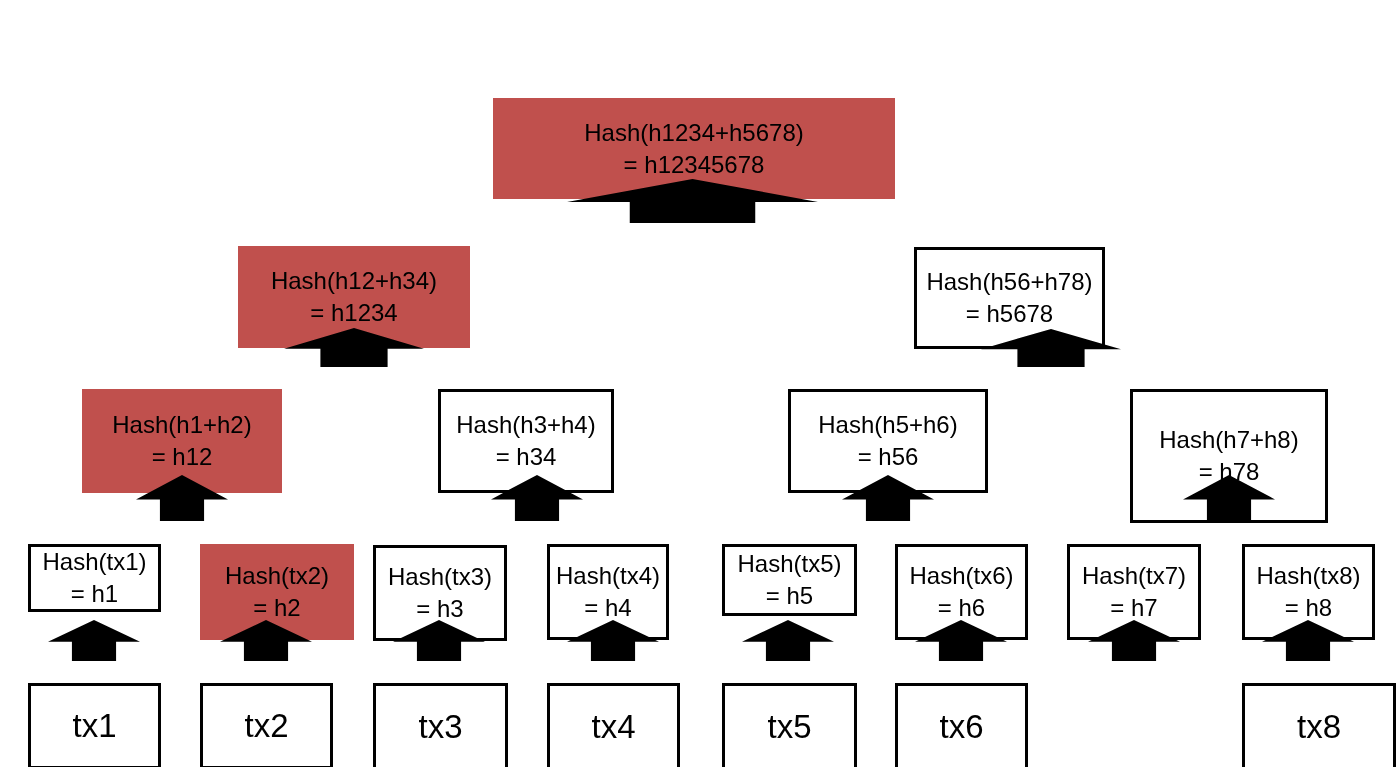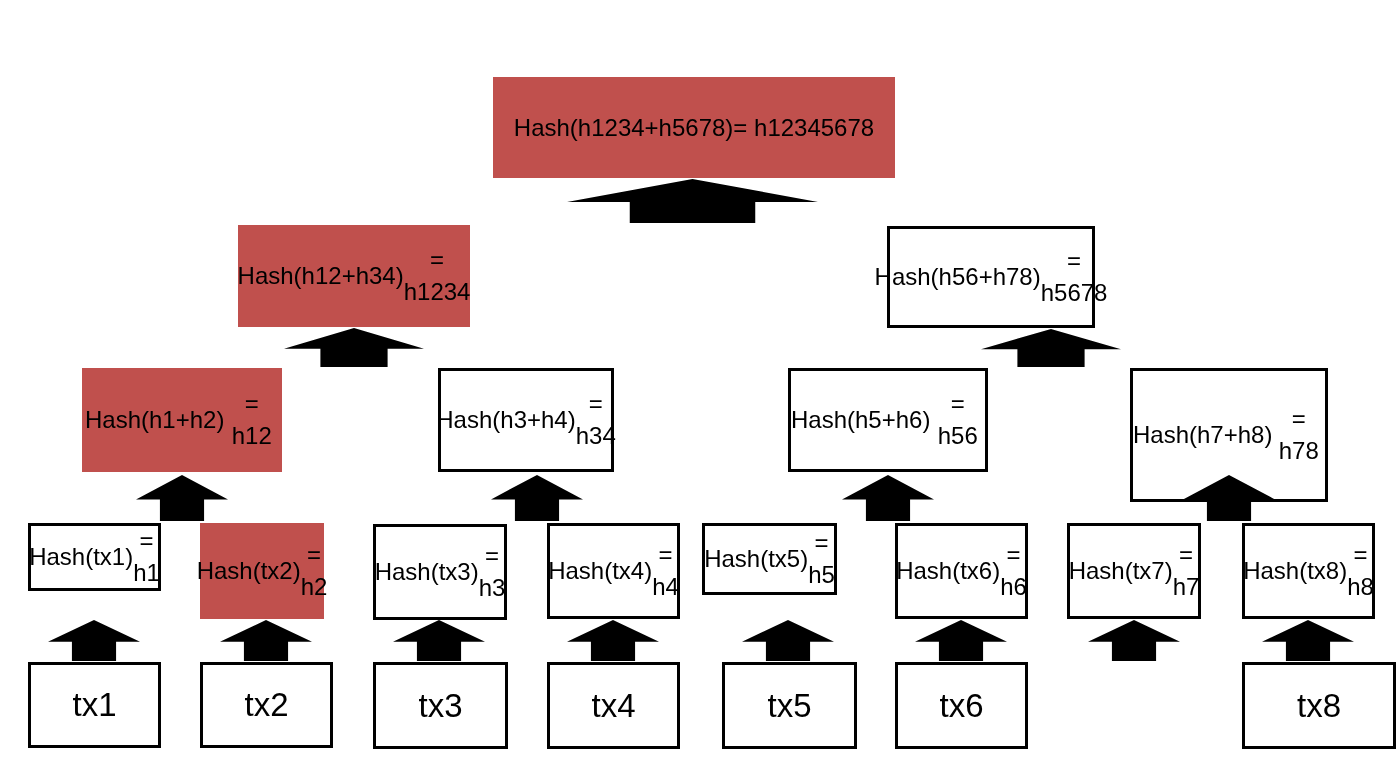--- a/index.html
+++ b/index.html
@@ -12,27 +12,28 @@
     height: 767px;
     background: var(--bg, #ffffff);
     overflow: hidden;
   }
 
   .node {
     position: absolute;
     background: #ffffff;
     border: 3px solid var(--line, #000000);
     display: flex;
-    flex-direction: row;
+    flex-direction: column;
     justify-content: center;
     align-items: center;
     text-align: center;
     color: var(--text, #000000);
     font-size: 24px;
     line-height: 1.32;
+    margin-top: 21px;
   }
 
   .node.highlighted {
     background: var(--hl, #c0504d);
     border-color: var(--hl, #c0504d);
   }
 
   .node.tx {
     font-size: 33px;
   }
@@ -55,21 +56,21 @@
   <div class="node highlighted" style="left:493px;top:77px;width:402px;height:101px">
     <div>Hash(h1234+h5678)</div>
     <div>= h12345678</div>
   </div>
   <div class="arrow wide" style="left:567px;top:179px;width:251px;height:44px"></div>
 
   <div class="node highlighted" style="left:238px;top:225px;width:232px;height:102px">
     <div>Hash(h12+h34)</div>
     <div>= h1234</div>
   </div>
-  <div class="node" style="left:887px;top:226px;width:208px;height:102px">
+  <div class="node" style="left:914px;top:226px;width:191px;height:102px">
     <div>Hash(h56+h78)</div>
     <div>= h5678</div>
   </div>
   <div class="arrow" style="left:284px;top:328px;width:140px;height:39px"></div>
   <div class="arrow" style="left:981px;top:329px;width:140px;height:38px"></div>
 
   <div class="node highlighted" style="left:82px;top:368px;width:200px;height:104px">
     <div>Hash(h1+h2)</div>
     <div>= h12</div>
   </div>
@@ -87,33 +88,33 @@
   </div>
   <div class="arrow" style="left:136px;top:475px;width:92px;height:46px"></div>
   <div class="arrow" style="left:491px;top:475px;width:92px;height:46px"></div>
   <div class="arrow" style="left:842px;top:475px;width:92px;height:46px"></div>
   <div class="arrow" style="left:1183px;top:475px;width:92px;height:46px"></div>
 
   <div class="node" style="left:28px;top:523px;width:133px;height:68px">
     <div>Hash(tx1)</div>
     <div>= h1</div>
   </div>
-  <div class="node highlighted" style="left:200px;top:523px;width:124px;height:96px">
+  <div class="node highlighted" style="left:200px;top:523px;width:154px;height:96px">
     <div>Hash(tx2)</div>
     <div>= h2</div>
   </div>
   <div class="node" style="left:373px;top:524px;width:134px;height:96px">
     <div>Hash(tx3)</div>
     <div>= h3</div>
   </div>
-  <div class="node" style="left:547px;top:523px;width:133px;height:96px">
+  <div class="node" style="left:547px;top:523px;width:122px;height:96px">
     <div>Hash(tx4)</div>
     <div>= h4</div>
   </div>
-  <div class="node" style="left:702px;top:523px;width:135px;height:72px">
+  <div class="node" style="left:722px;top:523px;width:135px;height:72px">
     <div>Hash(tx5)</div>
     <div>= h5</div>
   </div>
   <div class="node" style="left:895px;top:523px;width:133px;height:96px">
     <div>Hash(tx6)</div>
     <div>= h6</div>
   </div>
   <div class="node" style="left:1067px;top:523px;width:134px;height:96px">
     <div>Hash(tx7)</div>
     <div>= h7</div>

